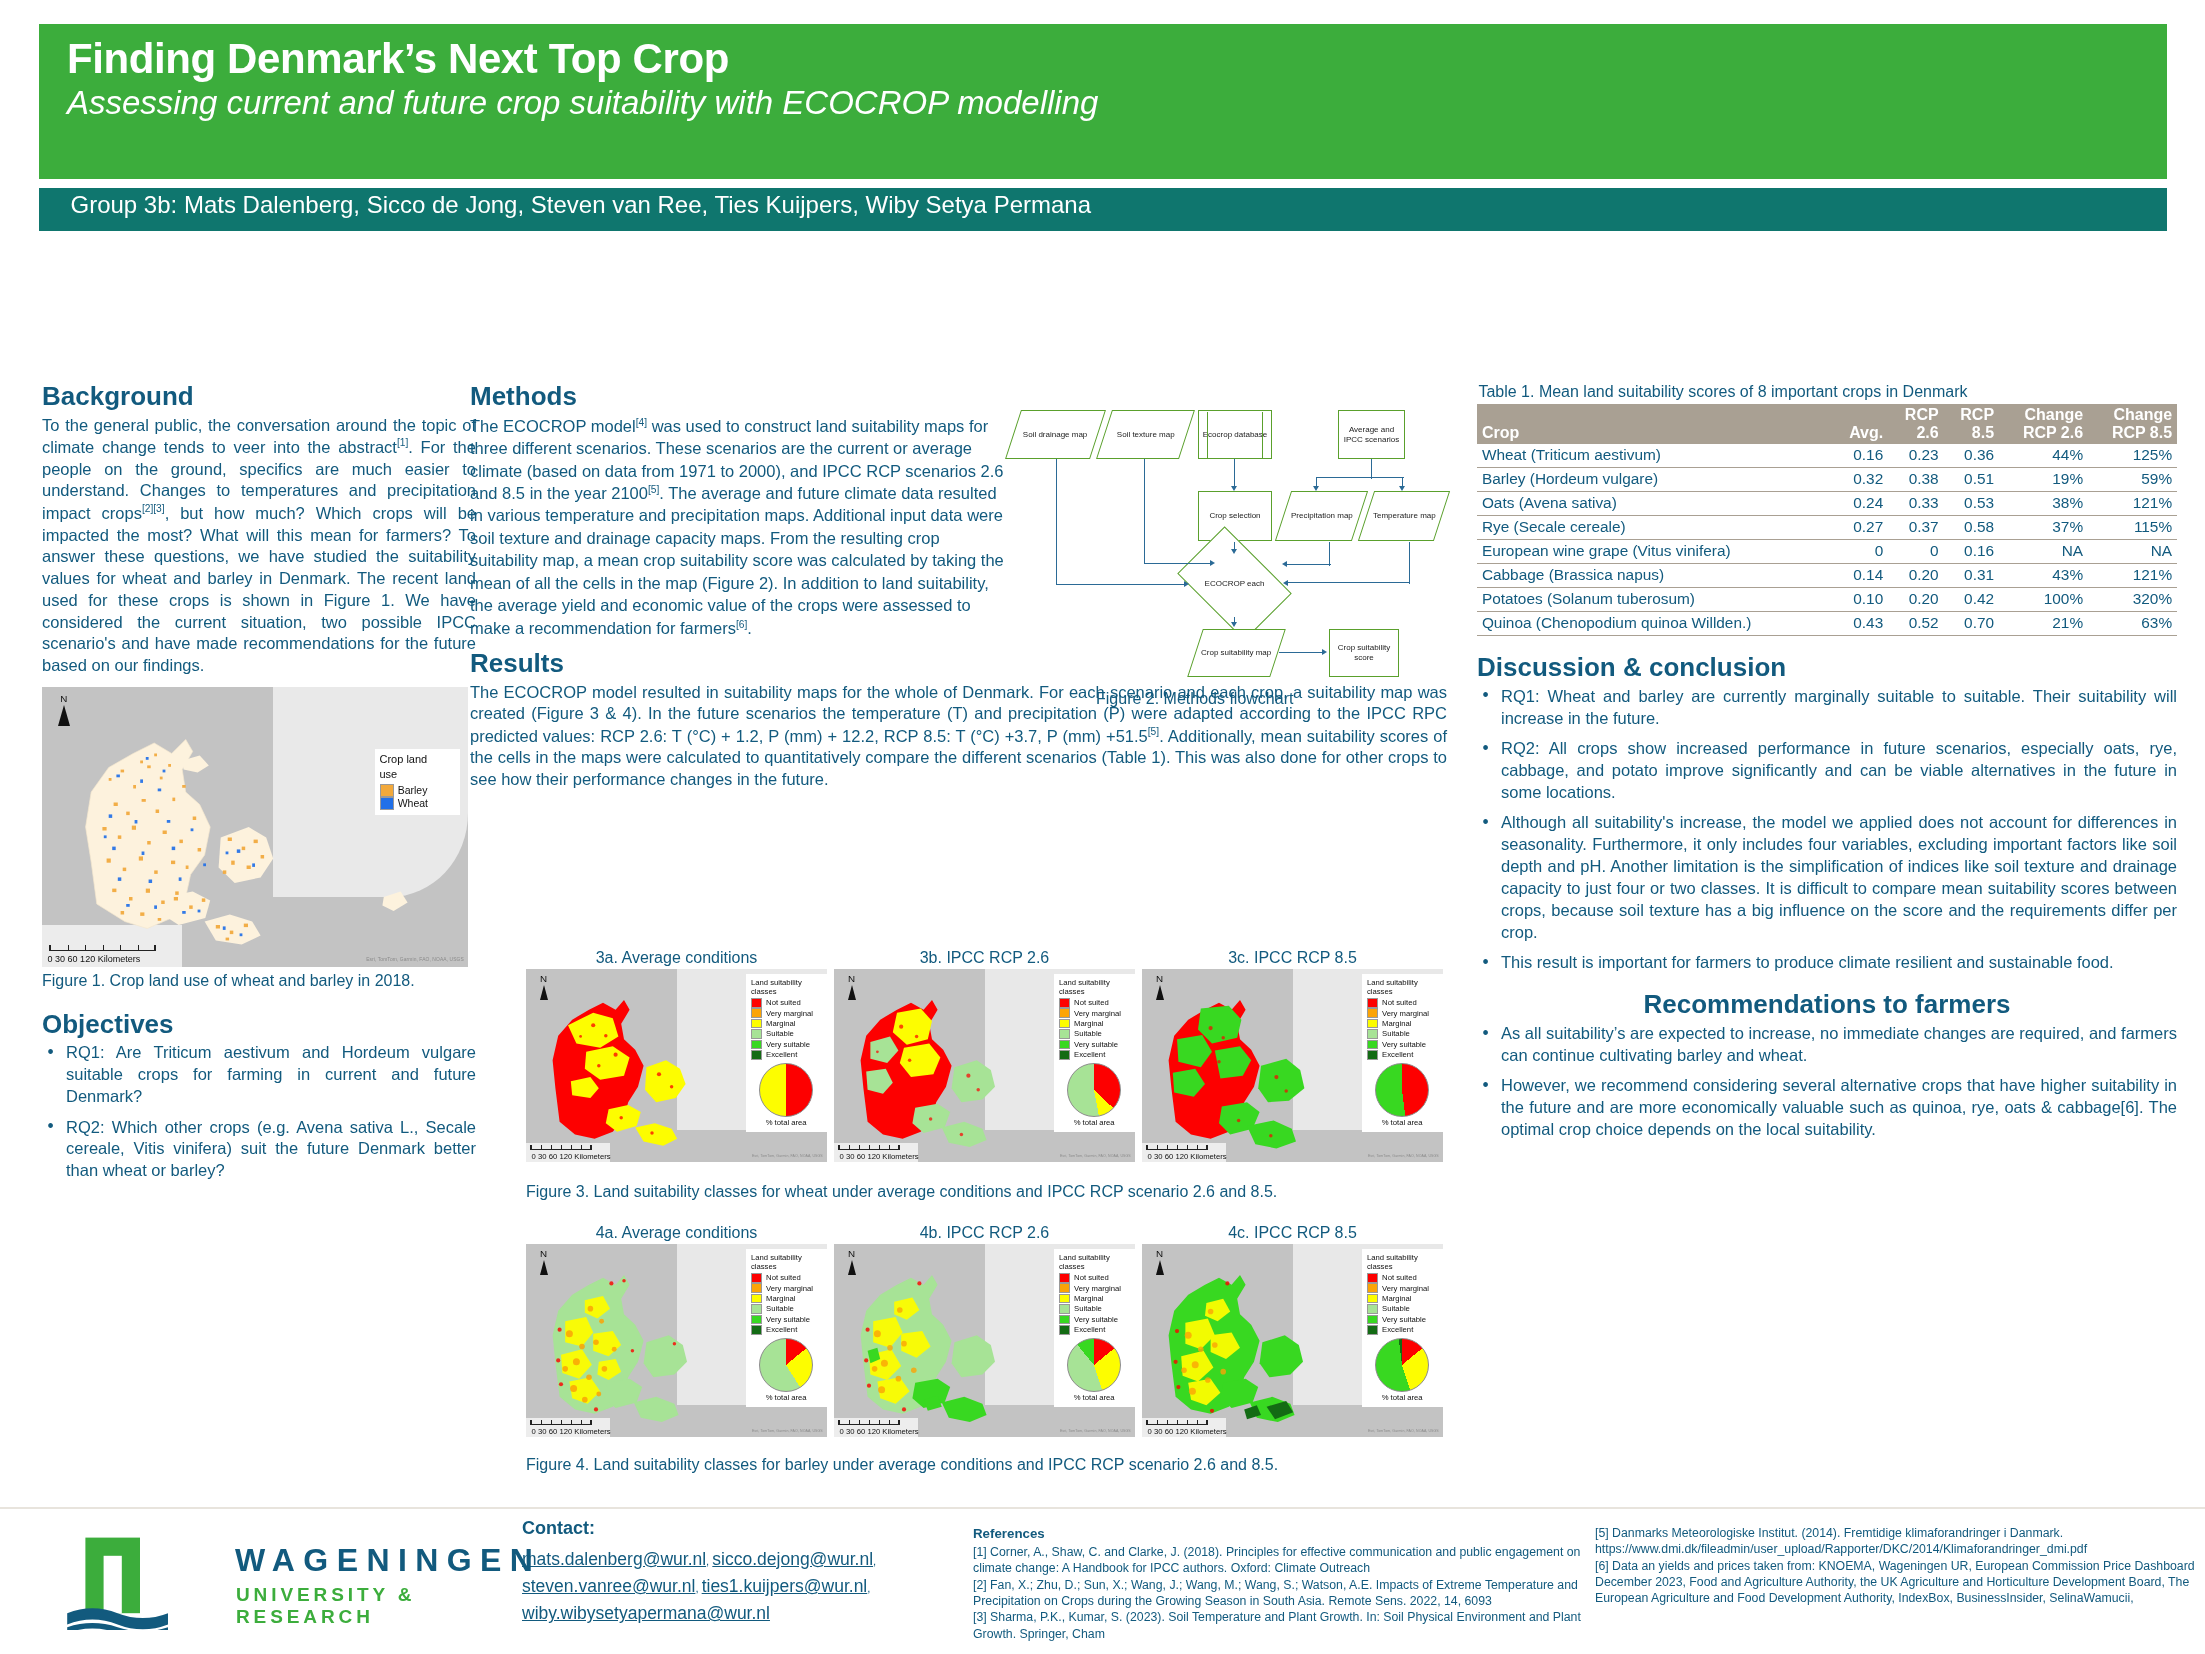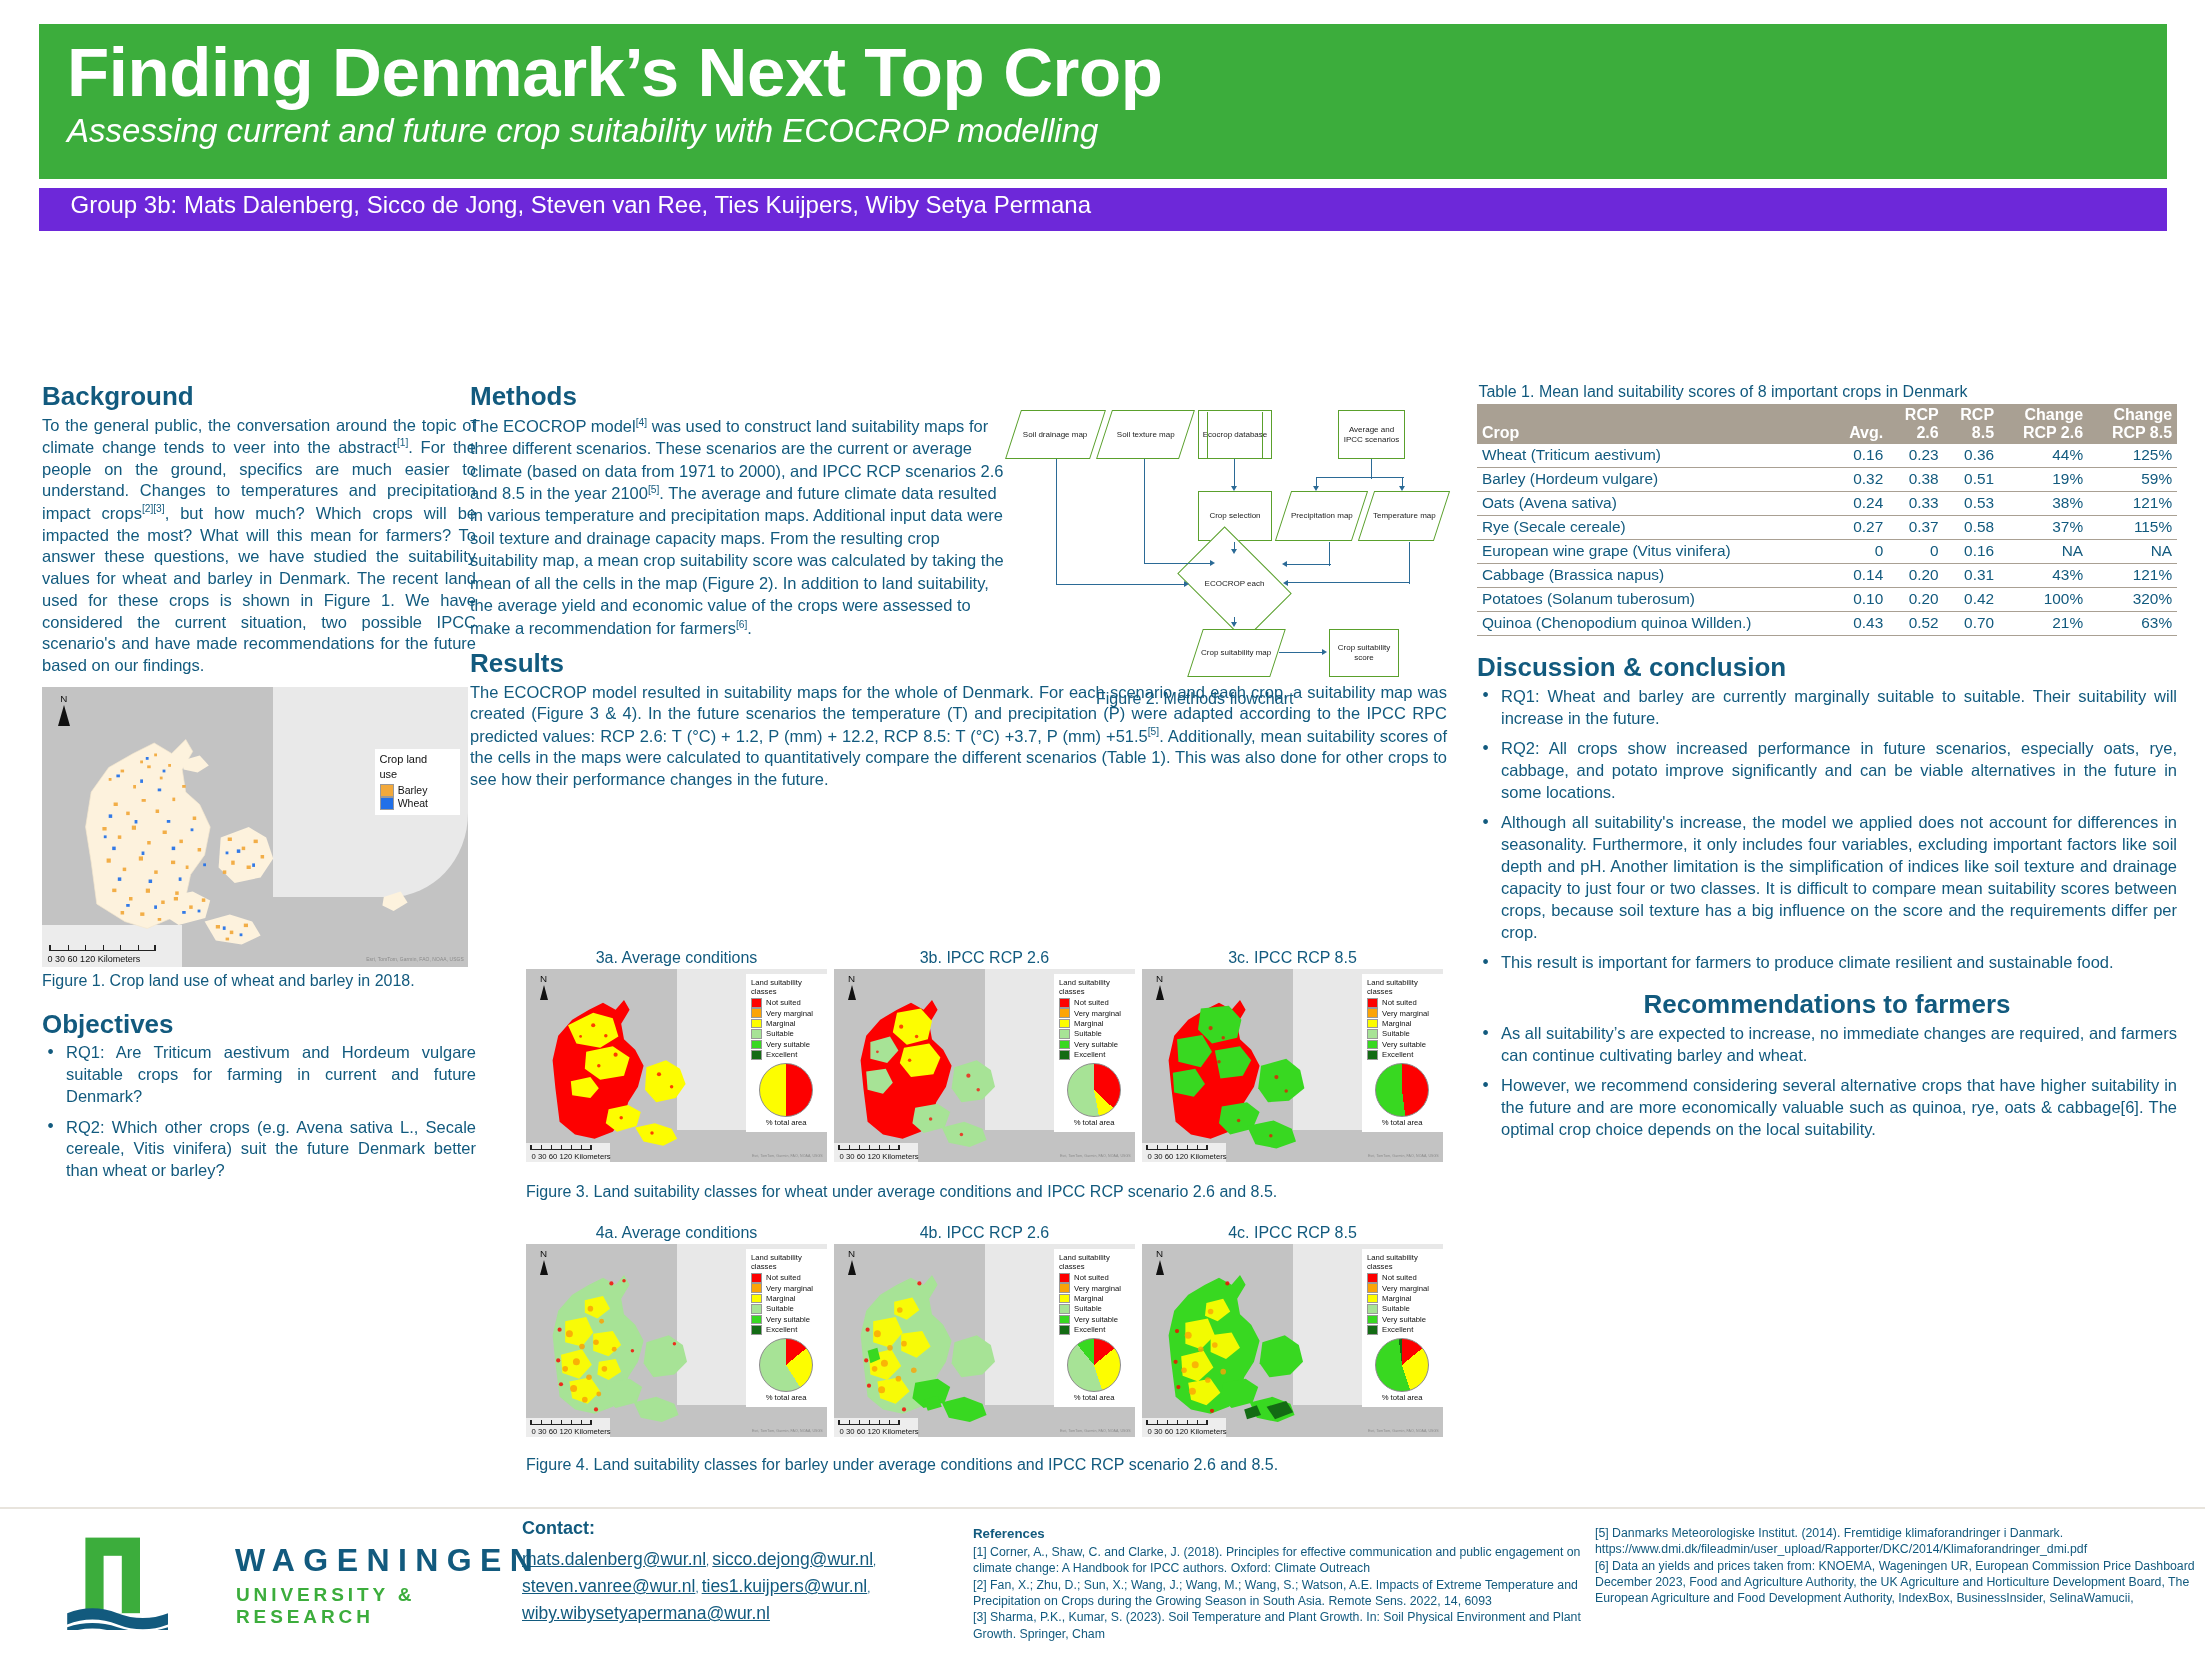--- a/index.html
+++ b/index.html
@@ -14,30 +14,30 @@
   }
   .poster{position:absolute;inset:0;}
 
   
   .header{
     position:absolute;left:39px;top:24px;width:2128px;height:155px;
     background:#3cad3c;
     padding:12.6px 0 0 28px;box-sizing:border-box;
   }
   .hd-title{
-    font-size:69px;font-weight:bold;color:#ffffff;line-height:1.05;
+    font-size:42px;font-weight:bold;color:#ffffff;line-height:1.05;
     letter-spacing:-0.4px;margin:0 0 4.2px 0;
   }
   .hd-sub{
     font-size:33px;font-style:italic;color:#ffffff;line-height:1.1;margin:0;
     font-weight:400;
   }
   .hd-authors{
     position:absolute;left:39px;top:188px;width:2128px;height:43px;
-    background:#6d28d9;color:#ffffff;font-size:24px;
+    background:#0f766e;color:#ffffff;font-size:24px;
     padding:2.8px 0 0 31.5px;box-sizing:border-box;
   }
 
   
   .col{position:absolute;}
   .colA{left:42px;top:382px;width:434px;}
   .colB{left:470px;top:382px;width:980px;}
   .colC{left:1477px;top:382px;width:700px;}
 
   h2.sec{

